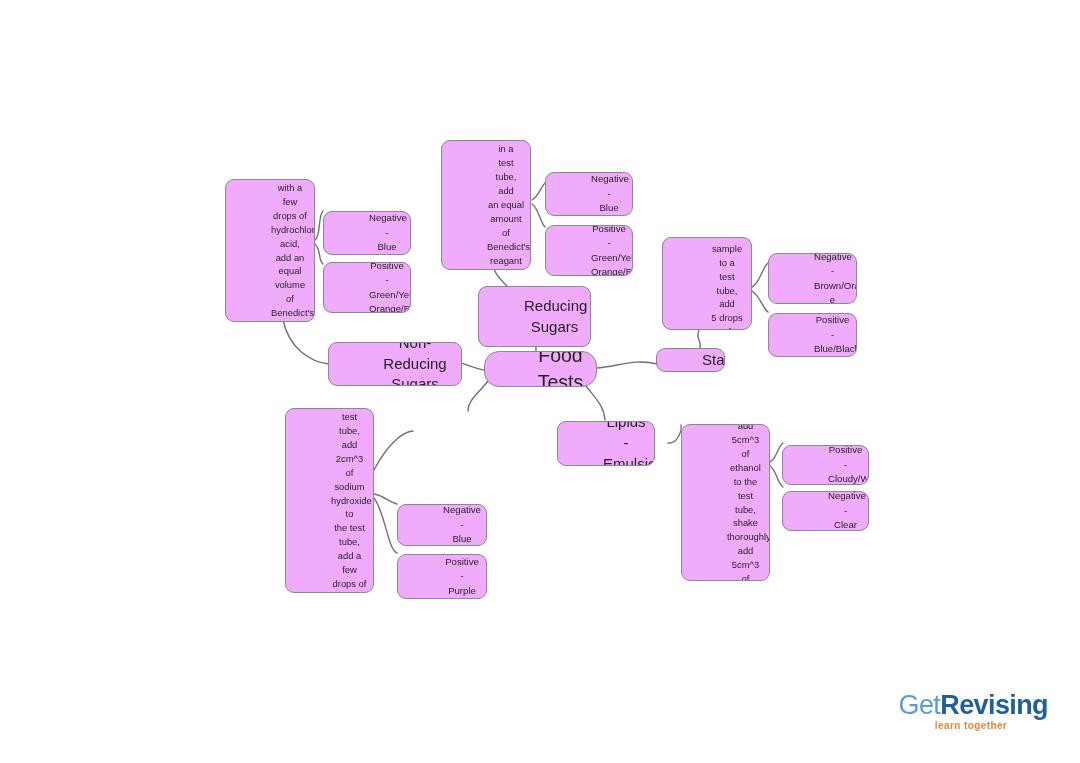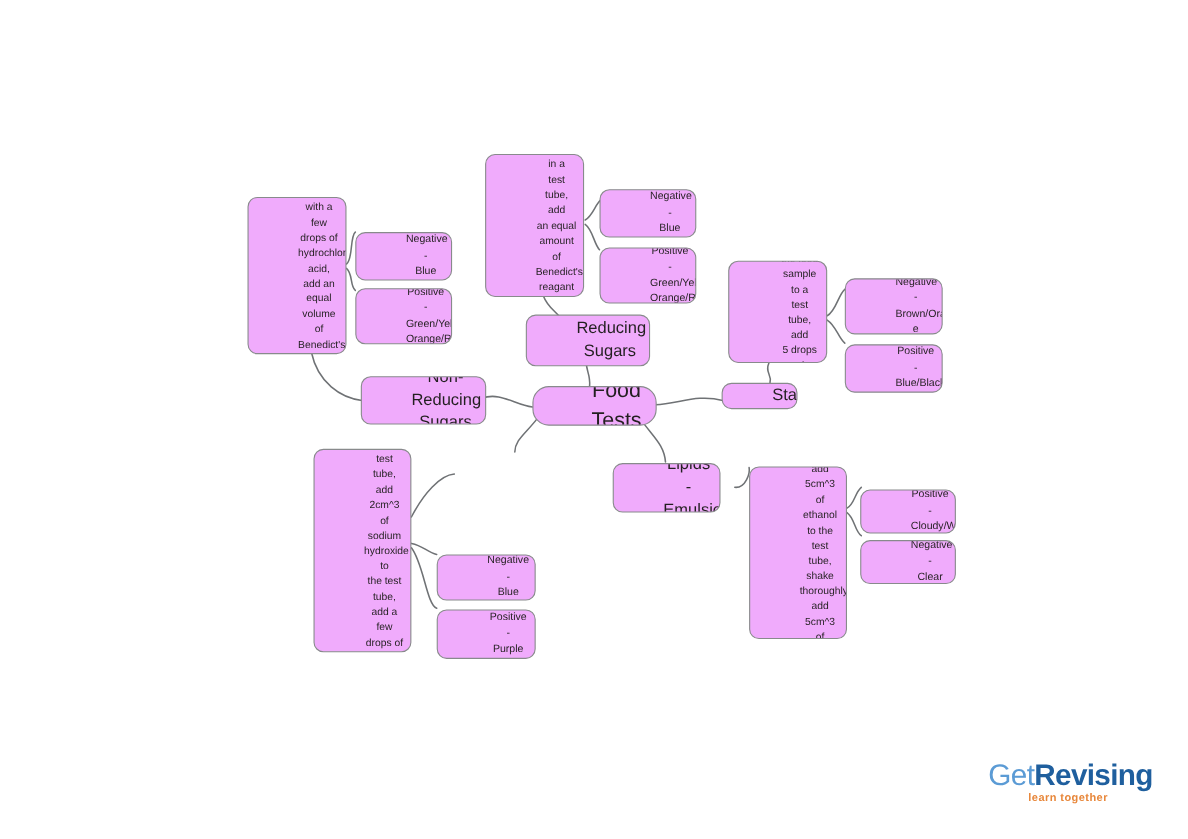--- a/index.html
+++ b/index.html
@@ -135,21 +135,21 @@
 
       <path d="M 770 462 C 777 458 777 448 783 443"></path>
       <path d="M 770 466 C 777 471 777 483 783 487"></path>
     </g>
   </svg>
 
   <div class="node node-root" style="left:484px; top:351px; width:113px; height:36px;">
     <span class="txt">Food Tests</span>
   </div>
 
-  <div class="node node-branch" style="left:478px; top:286px; width:113px; height:47px;">
+  <div class="node node-branch" style="left:478px; top:286px; width:113px; height:61px;">
     <span class="txt">Reducing
 Sugars</span>
   </div>
   <div class="node node-detail" style="left:441px; top:140px; width:90px; height:130px;">
     <span class="txt">Add 2cm^3 of
 the food
 sample in a
 test tube, add
 an equal
 amount of
@@ -161,21 +161,21 @@
   <div class="node node-result" style="left:545px; top:151px; width:88px; height:44px;">
     <span class="txt">Negative -
 Blue</span>
   </div>
   <div class="node node-result" style="left:545px; top:204px; width:88px; height:51px;">
     <span class="txt">Positive -
 Green/Yellow/
 Orange/Red</span>
   </div>
 
-  <div class="node node-branch" style="left:328px; top:342px; width:114px; height:44px;">
+  <div class="node node-branch" style="left:328px; top:342px; width:134px; height:44px;">
     <span class="txt">Non-Reducing
 Sugars</span>
   </div>
   <div class="node node-detail" style="left:225px; top:179px; width:90px; height:143px;">
     <span class="txt">Heat 2cm^3
 of the food
 sample with a
 few drops of
 hydrochloric
 acid, add an

